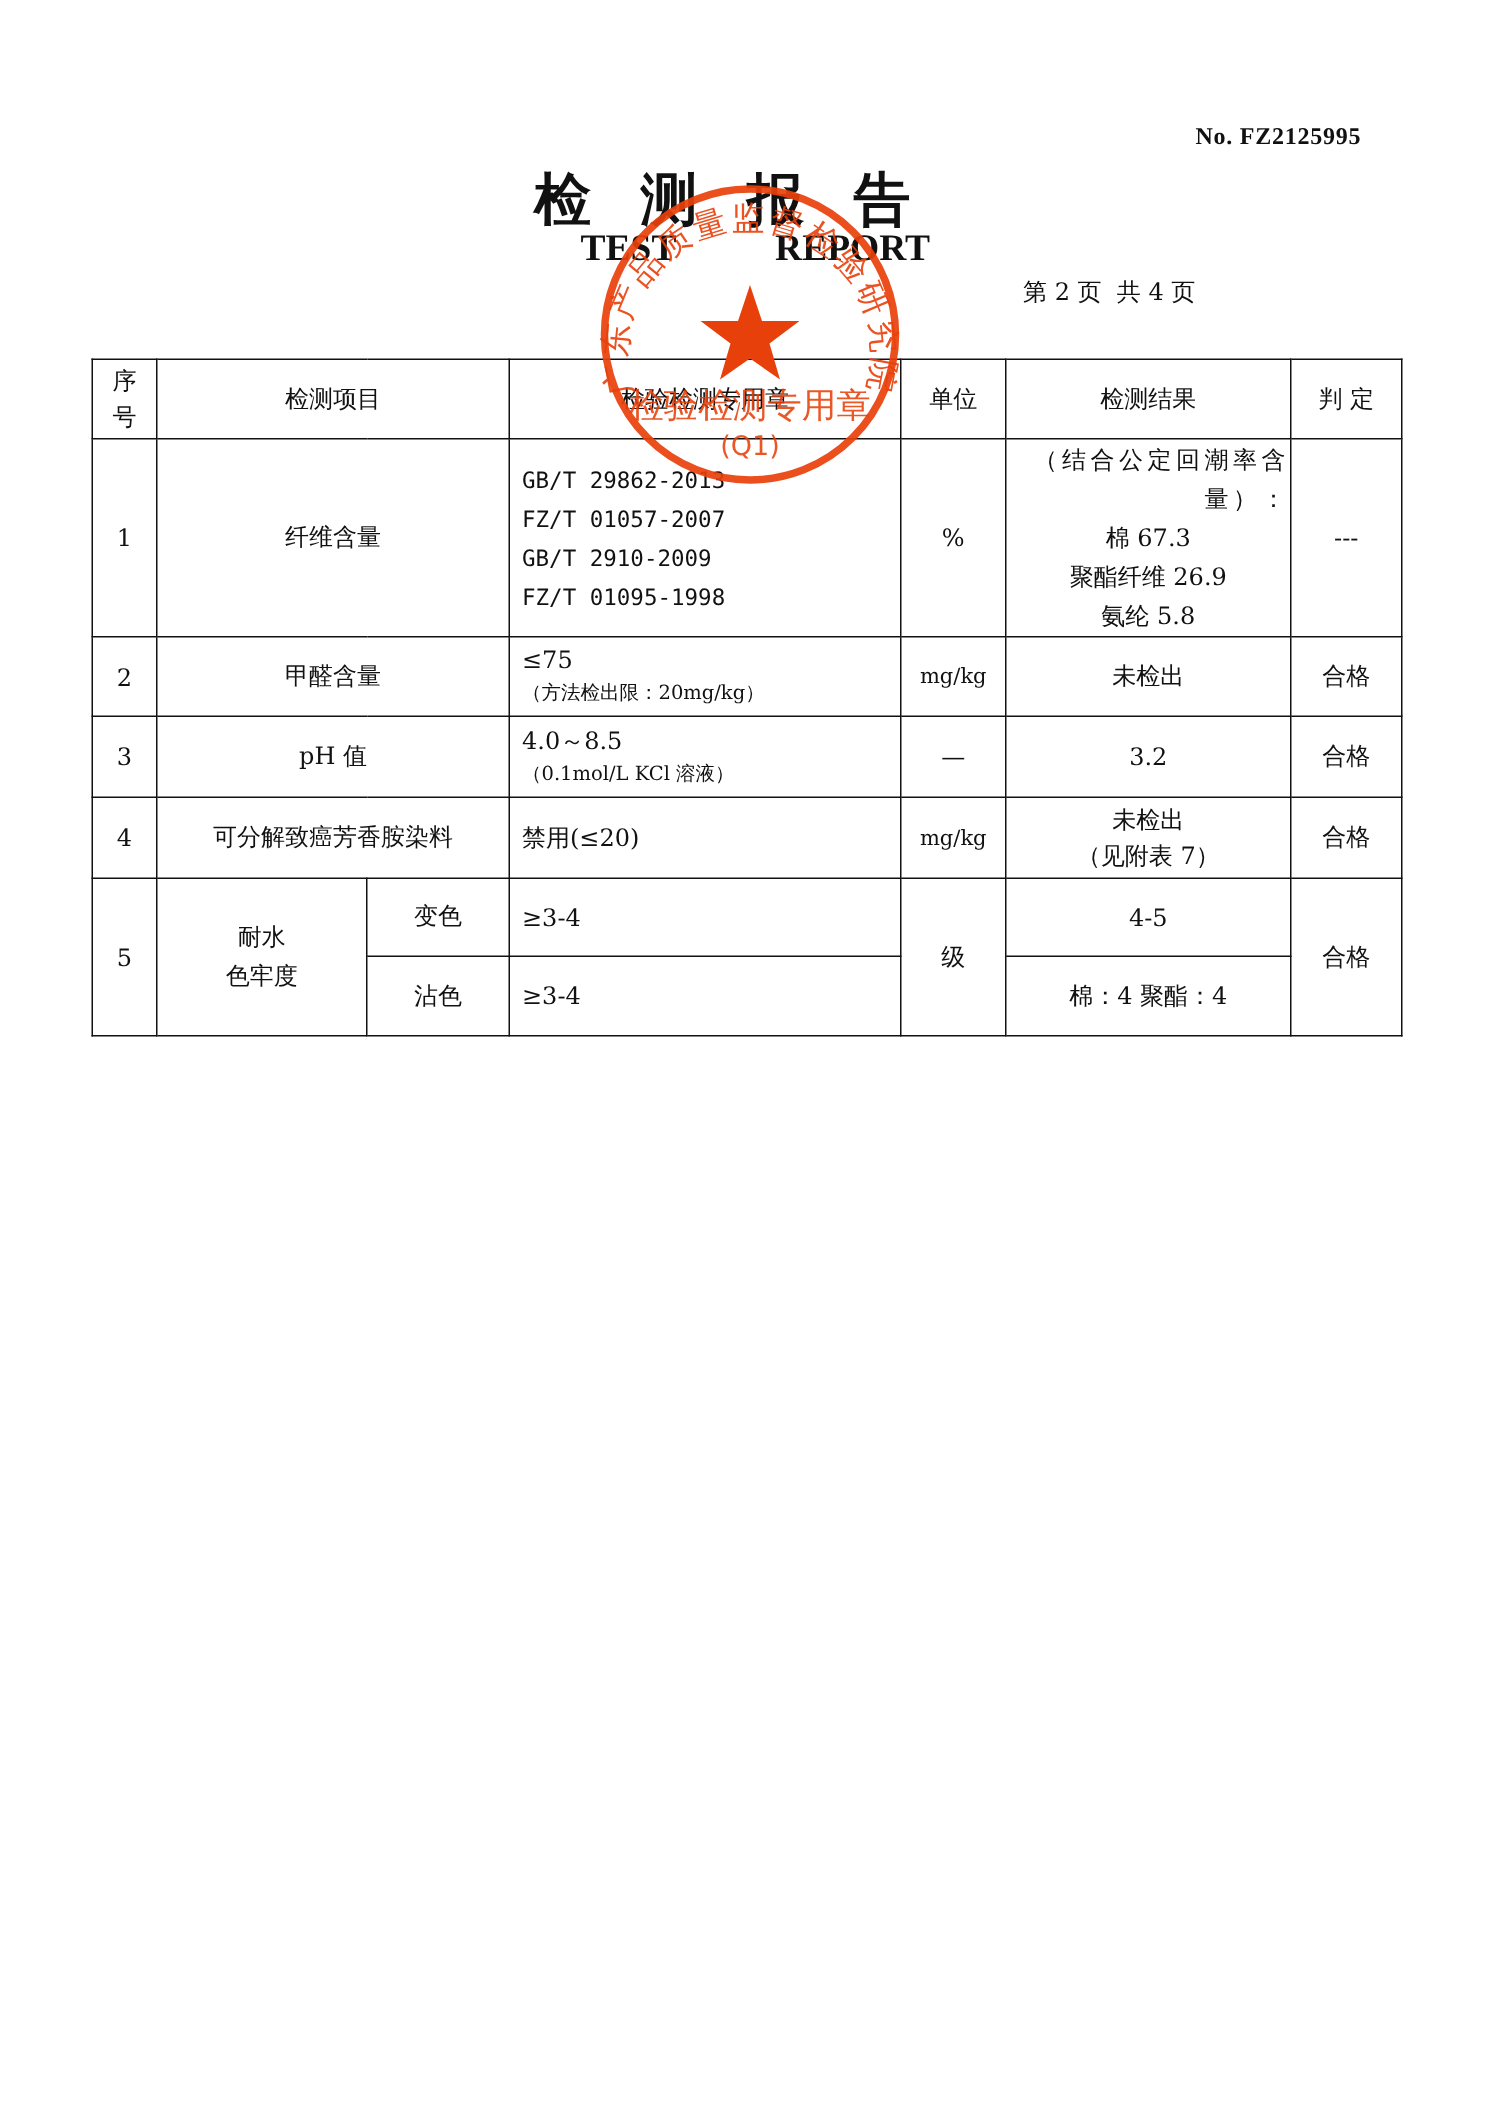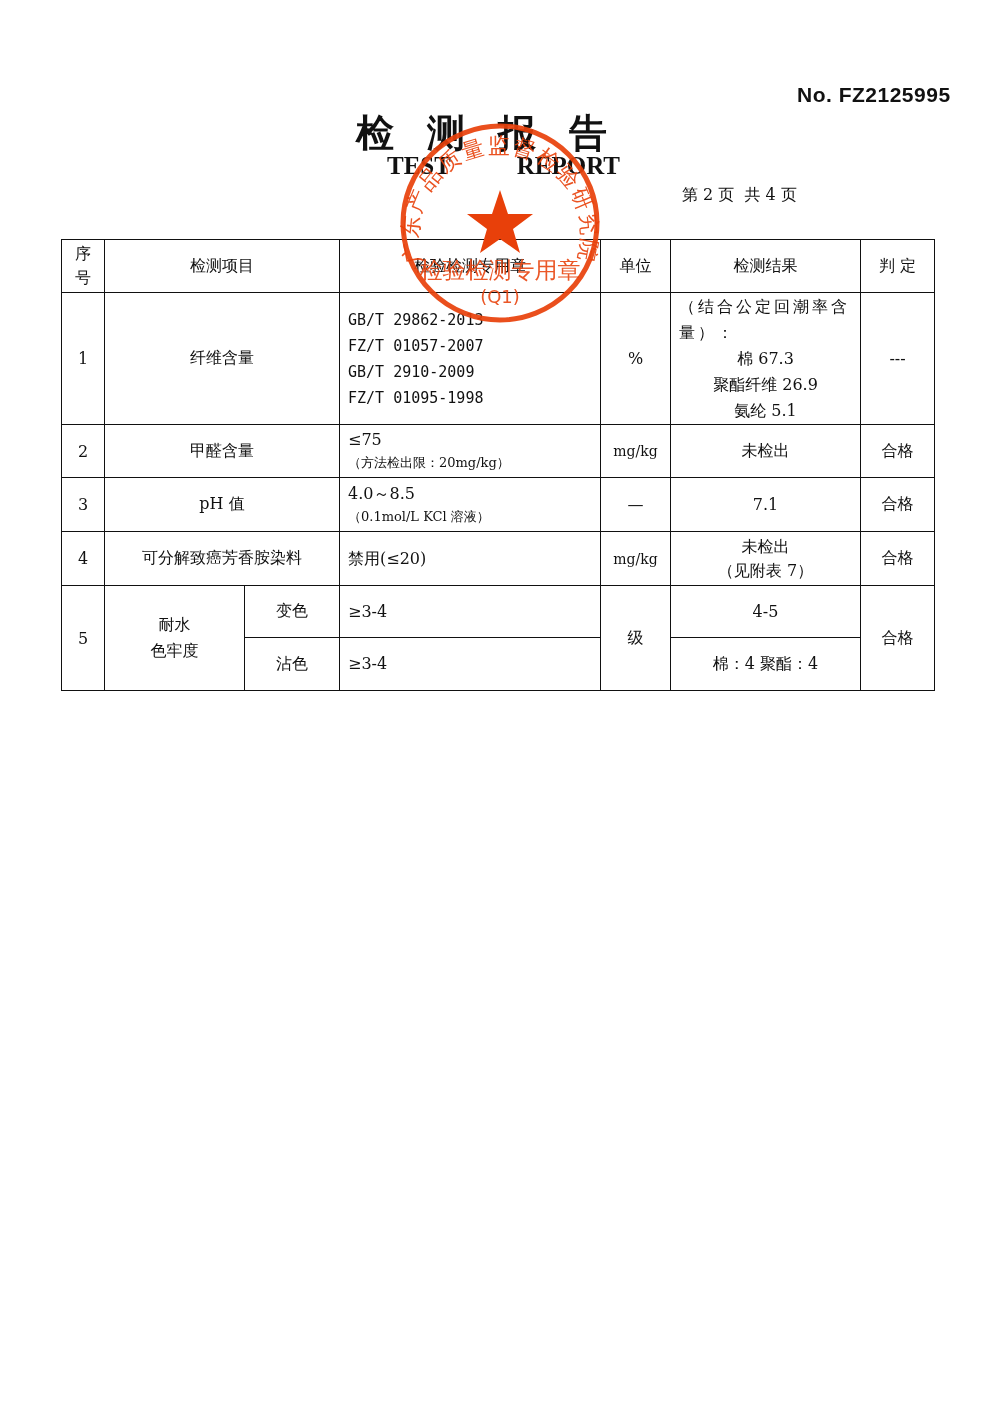--- a/index.html
+++ b/index.html
@@ -1,40 +1,40 @@
 <!DOCTYPE html>
 <html><head>
 <meta charset="utf-8">
 <style>
   html, body { margin: 0; padding: 0; background: #ffffff; }
   body { width: 1000px; height: 1414px; position: relative; overflow: hidden;
          font-family: "DejaVu Serif", "Liberation Serif", serif; color: #111; }
-  .report-no { position: absolute; left: 797px; top: 83px; font-family: Liberation Sans, sans-serif;
-               font-weight: bold; font-size: 21px; letter-spacing: 0.5px; text-align: center; }
+  .report-no { position: absolute; left: 797px; top: 83px; font-family: Liberation Serif, serif;
+               font-weight: bold; font-size: 16px; letter-spacing: 0.5px; text-align: center; }
   .title-cn { position: absolute; left: 356px; top: 108px; font-size: 38px; font-weight: bold;
               letter-spacing: 33px; white-space: nowrap; font-family: "DejaVu Sans", "Liberation Sans", sans-serif; }
   .title-en { position: absolute; left: 387px; top: 152px; font-size: 25px; font-weight: bold;
               font-family: "Liberation Serif", "DejaVu Serif", serif; white-space: pre; word-spacing: 60px; }
   .page-info { position: absolute; left: 682px; top: 185px; font-size: 16px; white-space: pre; }
 
   table.report { position: absolute; left: 61px; top: 239px; width: 717px;
                  border-collapse: collapse; table-layout: fixed; font-size: 16px; }
   table.report td { border: 1.5px solid #111; text-align: center; vertical-align: middle; padding: 0; }
   .col-no { width: 43px; }
   .col-item-a { width: 140px; }
   .col-item-b { width: 95px; }
   .col-req { width: 261px; }
   .col-unit { width: 70px; }
   .col-res { width: 190px; }
   .col-judge { width: 74px; }
   td.req { text-align: left !important; padding-left: 8px !important; line-height: 26px; }
   td.req .small { font-size: 13px; }
   .mono { font-family: "DejaVu Sans Mono", "Liberation Mono", monospace; font-size: 15px; }
   .res-lines div { line-height: 26px; }
-  .res-left { text-align: left; padding-left: 8px; letter-spacing: 3px; }
+  .res-left { text-align: right; padding-left: 8px; letter-spacing: 3px; }
 
   .stamp { position: absolute; left: 395px; top: 118px; width: 210px; height: 210px; pointer-events: none; }
 </style>
 </head>
 <body>
 
 <div class="report-no">No. FZ2125995</div>
 <div class="title-cn">检测报告</div>
 <div class="title-en">TEST REPORT</div>
 <div class="page-info">第 2 页  共 4 页</div>
@@ -67,21 +67,21 @@
       <div>FZ/T 01057-2007</div>
       <div>GB/T 2910-2009</div>
       <div>FZ/T 01095-1998</div>
     </td>
     <td>%</td>
     <td class="res-lines">
       <div class="res-left">（结合公定回潮率含</div>
       <div class="res-left">量）：</div>
       <div>棉 67.3</div>
       <div>聚酯纤维 26.9</div>
-      <div>氨纶 5.1</div>
+      <div>氨纶 5.8</div>
     </td>
     <td>---</td>
   </tr>
 
   <tr style="height:53px">
     <td>2</td>
     <td colspan="2">甲醛含量</td>
     <td class="req">
       <div style="line-height:24px">≤75</div>
       <div class="small" style="line-height:22px">（方法检出限：20mg/kg）</div>
@@ -92,21 +92,21 @@
   </tr>
 
   <tr style="height:54px">
     <td>3</td>
     <td colspan="2">pH 值</td>
     <td class="req">
       <div style="line-height:24px">4.0～8.5</div>
       <div class="small" style="line-height:22px">（0.1mol/L KCl 溶液）</div>
     </td>
     <td>—</td>
-    <td>7.1</td>
+    <td>3.2</td>
     <td>合格</td>
   </tr>
 
   <tr style="height:54px">
     <td>4</td>
     <td colspan="2">可分解致癌芳香胺染料</td>
     <td class="req">禁用(≤20)</td>
     <td style="font-size:14px">mg/kg</td>
     <td style="line-height:24px">
       <div>未检出</div>

